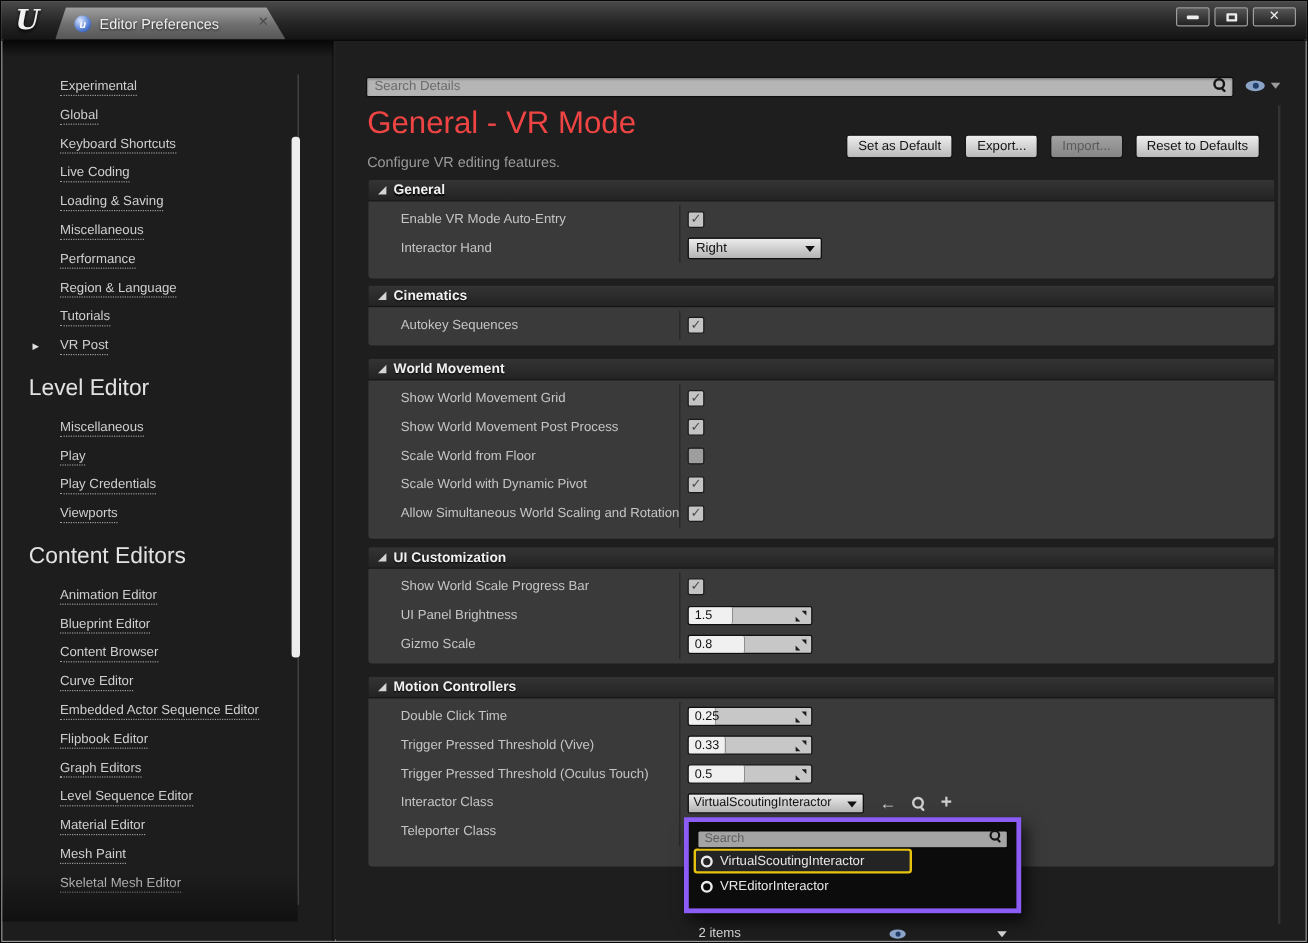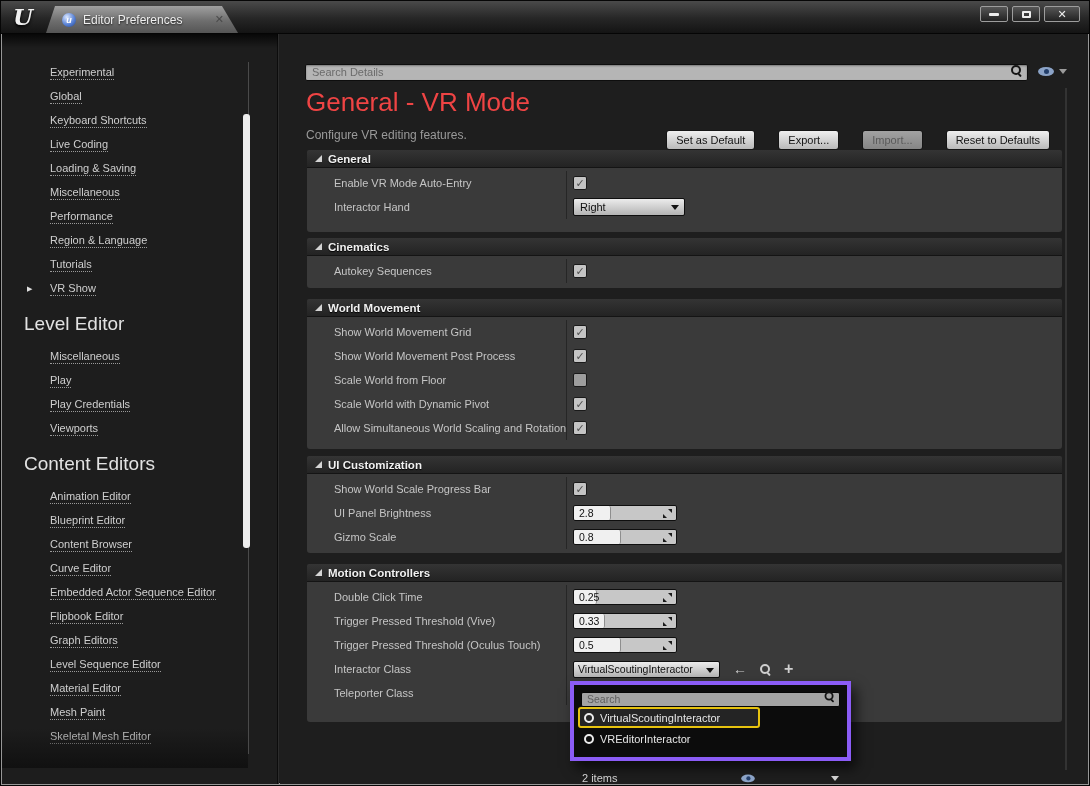--- a/index.html
+++ b/index.html
@@ -55,21 +55,21 @@
   .mag::before{content:"";position:absolute;left:0;top:0;width:6px;height:6px;border:2px solid currentColor;border-radius:50%;}
   .mag::after{content:"";position:absolute;left:8px;top:8px;width:4px;height:2px;background:currentColor;
     transform:rotate(45deg);transform-origin:0 0;border-radius:1px;}
   .eye-btn{position:absolute;left:758px;top:29px;display:flex;align-items:center;gap:5px;}
   .eye{width:16px;height:16px;position:relative;display:inline-block;}
   .eye::before{content:"";position:absolute;left:0;top:4px;width:16px;height:9px;background:#8ba3c7;border-radius:50%;}
   .eye::after{content:"";position:absolute;left:5.5px;top:6px;width:5px;height:5px;background:#233f6b;border-radius:50%;}
   .caret-down{width:0;height:0;border-left:4px solid transparent;border-right:4px solid transparent;border-top:5px solid #9b9b9b;}
   .page-title{position:absolute;left:26px;top:53px;font-size:26px;color:#ef4444;}
   .page-subtitle{position:absolute;left:26px;top:94px;font-size:12px;color:#9a9a9a;}
-  .action-buttons{position:absolute;top:96px;right:38px;display:flex;gap:23px;}
+  .action-buttons{position:absolute;top:78px;right:38px;display:flex;gap:10px;}
   .btn{height:20px;padding:0 9px;display:flex;align-items:center;border:1px solid #151515;border-radius:3px;
     background:linear-gradient(#efefef,#b9b9b9);font-size:11px;color:#141414;white-space:nowrap;}
   .btn.disabled{background:linear-gradient(#a2a2a2,#858585);color:#5a5a5a;}
   
   .section{position:absolute;left:27px;width:755px;}
   .sec-header{height:18px;background:linear-gradient(#343434,#232323);border-bottom:1px solid #141414;
     display:flex;align-items:center;gap:6px;padding-left:8px;border-radius:2px 2px 0 0;}
   .sec-arrow{width:0;height:0;border-left:7px solid transparent;border-bottom:7px solid #d4d4d4;}
   .sec-title{font-size:11.5px;font-weight:bold;color:#f1f1f1;text-shadow:0 1px 1px #000;}
   .sec-body{position:absolute;left:0;right:0;top:18px;bottom:0;background:#3a3a3a;border-radius:0 0 3px 3px;padding-top:3px;}
@@ -168,21 +168,21 @@
           <span class="s-link">Performance</span>
         </div>
       <div class="s-item">
           <span class="s-link">Region &amp; Language</span>
         </div>
       <div class="s-item">
           <span class="s-link">Tutorials</span>
         </div>
       <div class="s-item">
           <span class="s-expander">▶</span>
-          <span class="s-link">VR Show</span>
+          <span class="s-link">VR Post</span>
         </div>
 
       <div class="s-header">Level Editor</div>
       <div class="s-item">
           <span class="s-link">Miscellaneous</span>
         </div>
       <div class="s-item">
           <span class="s-link">Play</span>
         </div>
       <div class="s-item">
@@ -359,21 +359,21 @@
               <span class="checkbox">
                 <span class="check">✓</span>
               </span>
             </div>
         </div>
         <div class="prop-row">
           <div class="prop-label">UI Panel Brightness</div>
           <div class="prop-value">
             <div class="spinbox">
               <div class="spin-fill" style="width: 36%;"></div>
-              <span class="spin-value">2.8</span>
+              <span class="spin-value">1.5</span>
               <span class="diag-icon">
                   <i class="d1"></i>
                   <i class="d2"></i>
                 </span>
             </div>
           </div>
         </div>
         <div class="prop-row">
           <div class="prop-label">Gizmo Scale</div>
           <div class="prop-value">

